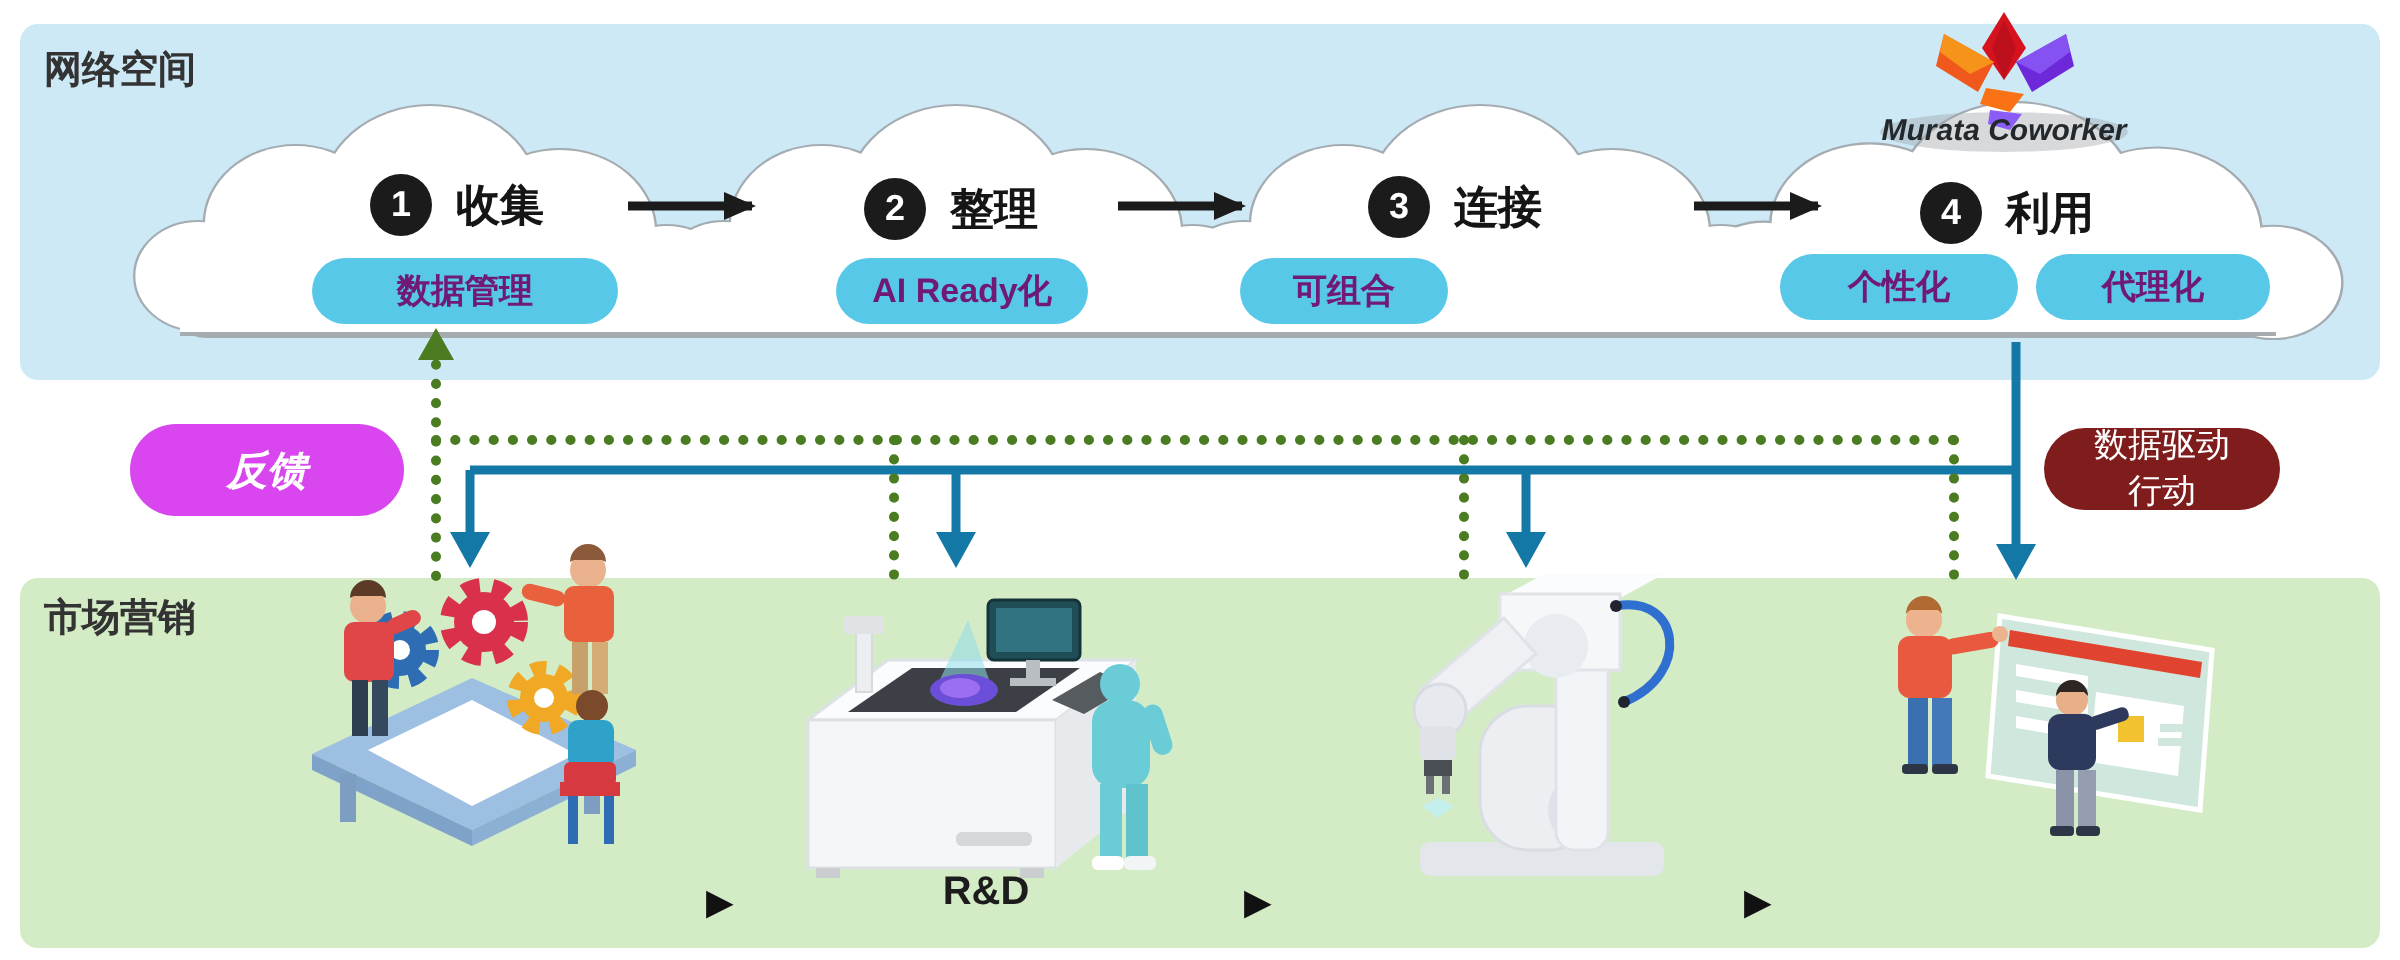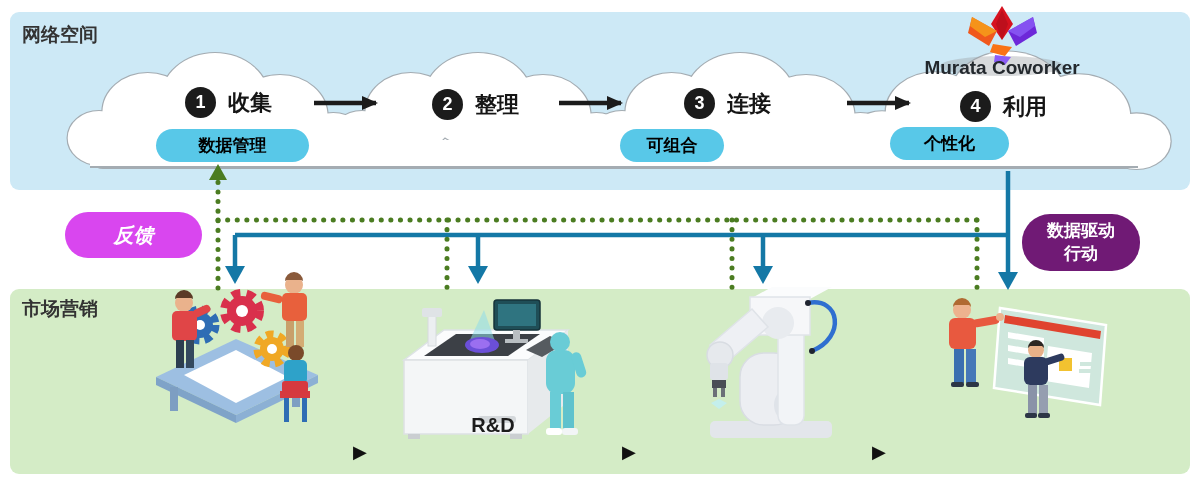--- a/index.html
+++ b/index.html
@@ -9,29 +9,29 @@
   .cyber-panel{left:10px;top:12px;width:1180px;height:178px;background:#cde9f6;}
   .phys-panel{left:10px;top:289px;width:1180px;height:185px;background:#d4ecc6;}
   svg.layer{position:absolute;left:0;top:0;z-index:2;}
   .txt{position:absolute;z-index:3;}
   .panel-title{font-size:19px;font-weight:bold;color:#333;}
   .step{display:flex;align-items:center;gap:12px;}
   .badge{width:31px;height:31px;border-radius:50%;background:#1b1b1b;color:#fff;
          font-size:18px;font-weight:bold;display:flex;align-items:center;justify-content:center;}
   .step-label{font-size:22px;font-weight:bold;color:#151515;}
   .tags{display:flex;gap:9px;}
-  .tag{box-sizing:border-box;height:33px;border-radius:17px;background:#58c8e8;color:#000000;
+  .tag{box-sizing:border-box;height:33px;border-radius:17px;background:#58c8e8;color:#701a75;
        font-size:17px;font-weight:bold;display:flex;align-items:center;justify-content:center;padding:0 18px;}
   .fb-pill{left:65px;top:212px;width:137px;height:46px;border-radius:23px;background:#d946ef;color:#fff;
        font-size:20px;font-weight:bold;display:flex;align-items:center;justify-content:center;font-style:italic;}
-  .act-pill{left:1022px;top:214px;width:118px;height:57px;border-radius:28px;background:#701a75;color:#fff;
-       font-size:17px;font-weight:bold;display:flex;flex-direction:column;align-items:center;justify-content:center;line-height:1.3;}
+  .act-pill{left:1022px;top:214px;width:118px;height:41px;border-radius:28px;background:#7f1d1d;color:#fff;
+       font-size:17px;font-weight:normal;display:flex;flex-direction:column;align-items:center;justify-content:center;line-height:1.3;}
   .stage-label{font-size:20px;font-weight:bold;color:#1c1c1c;white-space:nowrap;transform:translateX(-50%);}
   .sep{font-size:18px;color:#111;}
-  .brand{font-size:19px;font-weight:bold;color:#23282d;transform:translateX(-50%);white-space:nowrap;}
+  .brand{font-size:15px;font-weight:bold;color:#23282d;transform:translateX(-50%);white-space:nowrap;font-style:italic;}
 </style>
 </head>
 <body>
 
 <div class="stage">
 
   <div class="panel cyber-panel"></div>
   <div class="panel phys-panel"></div>
 
   <svg class="layer" width="1200" height="480" viewBox="0 0 1200 480">
@@ -255,35 +255,39 @@
     <span class="step-label">连接</span>
   </div>
   <div class="txt step" style="left:960px;top:91px;">
     <span class="badge">4</span>
     <span class="step-label">利用</span>
   </div>
 
   <div class="txt tags" style="left:156px;top:129px;">
     <span class="tag" style="min-width:153px;">数据管理</span>
   </div>
+  <div class="txt tags" style="left:418px;top:129px;">
+    <span class="tag" style="min-width:126px;">AI Ready化</span>
+  </div>
   <div class="txt tags" style="left:620px;top:129px;">
     <span class="tag" style="min-width:104px;">可组合</span>
   </div>
   <div class="txt tags" style="left:890px;top:127px;">
     <span class="tag" style="min-width:119px;">个性化</span>
+    <span class="tag" style="min-width:117px;">代理化</span>
   </div>
 
   <div class="txt brand" style="left:1002px;top:57px;">Murata Coworker</div>
 
   <div class="txt fb-pill">反馈</div>
   <div class="txt act-pill">
     <span>数据驱动</span>
     <span>行动</span>
   </div>
 
   <div class="txt panel-title" style="left:22px;top:296px;">市场营销</div>
 
   <div class="txt sep" style="left:353px;top:441px;">▶</div>
-  <div class="txt stage-label" style="left:493px;top:414px;">R&amp;D</div>
+  <div class="txt stage-label" style="left:493px;top:435px;">R&amp;D</div>
   <div class="txt sep" style="left:622px;top:441px;">▶</div>
   <div class="txt sep" style="left:872px;top:441px;">▶</div>
 
 </div>
 
 </body></html>

